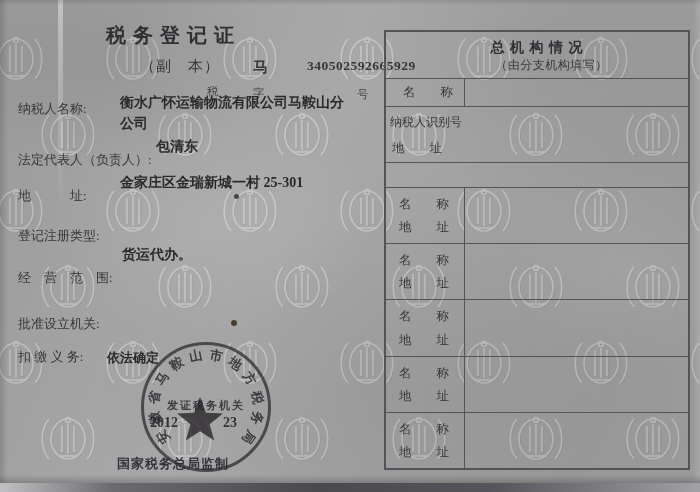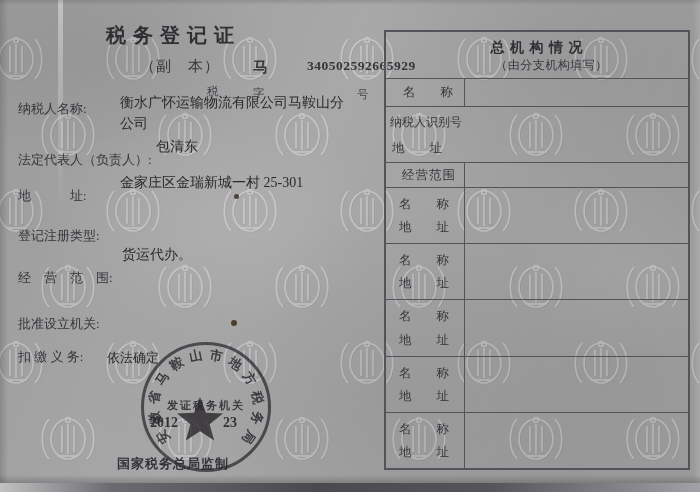--- a/index.html
+++ b/index.html
@@ -25,21 +25,21 @@
   .abs{position:absolute;}
 
   
   .title{left:106px;top:22px;font-size:20px;font-weight:bold;letter-spacing:1px;color:#312e33;}
   .copyline{left:140px;top:55px;display:flex;align-items:center;gap:21px;}
   .copy-label{font-size:15px;letter-spacing:1px;}
   .serial-region{font-size:15px;font-weight:bold;margin-left:12px;margin-top:3px;}
   .serial-number{font-size:13.5px;font-weight:bold;letter-spacing:.5px;margin-left:18px;margin-top:0;}
   .taxchar{font-size:11.5px;color:#45424a;}
   .f-label{font-size:13px;color:#38353b;white-space:nowrap;}
-  .f-value{font-size:14px;font-weight:normal;color:#2c292d;line-height:21px;}
+  .f-value{font-size:14px;font-weight:bold;color:#2c292d;line-height:21px;}
 
   
   .stamp{left:141px;top:342px;width:130px;height:130px;border:3px solid rgba(42,38,44,.72);
     border-radius:50%;box-sizing:border-box;z-index:3;}
   .ring-ch{position:absolute;left:50%;top:50%;width:16px;height:16px;margin:-8px 0 0 -8px;
     text-align:center;font-size:13px;font-weight:bold;color:rgba(38,34,40,.8);transform-origin:center;line-height:16px;}
   .issuer{position:absolute;left:0;right:0;top:53px;text-align:center;font-size:11px;
     letter-spacing:2px;font-weight:bold;color:rgba(38,34,40,.8);}
   .stamp-year{position:absolute;left:6px;top:70px;font-size:14px;font-weight:bold;color:rgba(32,29,34,.85);}
   .stamp-day{position:absolute;left:79px;top:70px;font-size:14px;font-weight:bold;color:rgba(32,29,34,.85);}
@@ -860,21 +860,20 @@
     </div>
     <div class="trow r-name line">
       <div class="tlab nm-pad">名　　称</div>
       <div class="tval"></div>
     </div>
     <div class="r-combo line">
       <div class="lbl-a">纳税人识别号</div>
       <div class="lbl-b">地　　址</div>
     </div>
     <div class="trow r-scope line">
-      <div class="tlab">经营范围</div>
       <div class="tval"></div>
     </div>
     <div class="pairs">
       <div class="pair line">
         <div class="tlab">
           <div>名　　称</div>
           <div>地　　址</div>
         </div>
         <div class="tval"></div>
       </div>

